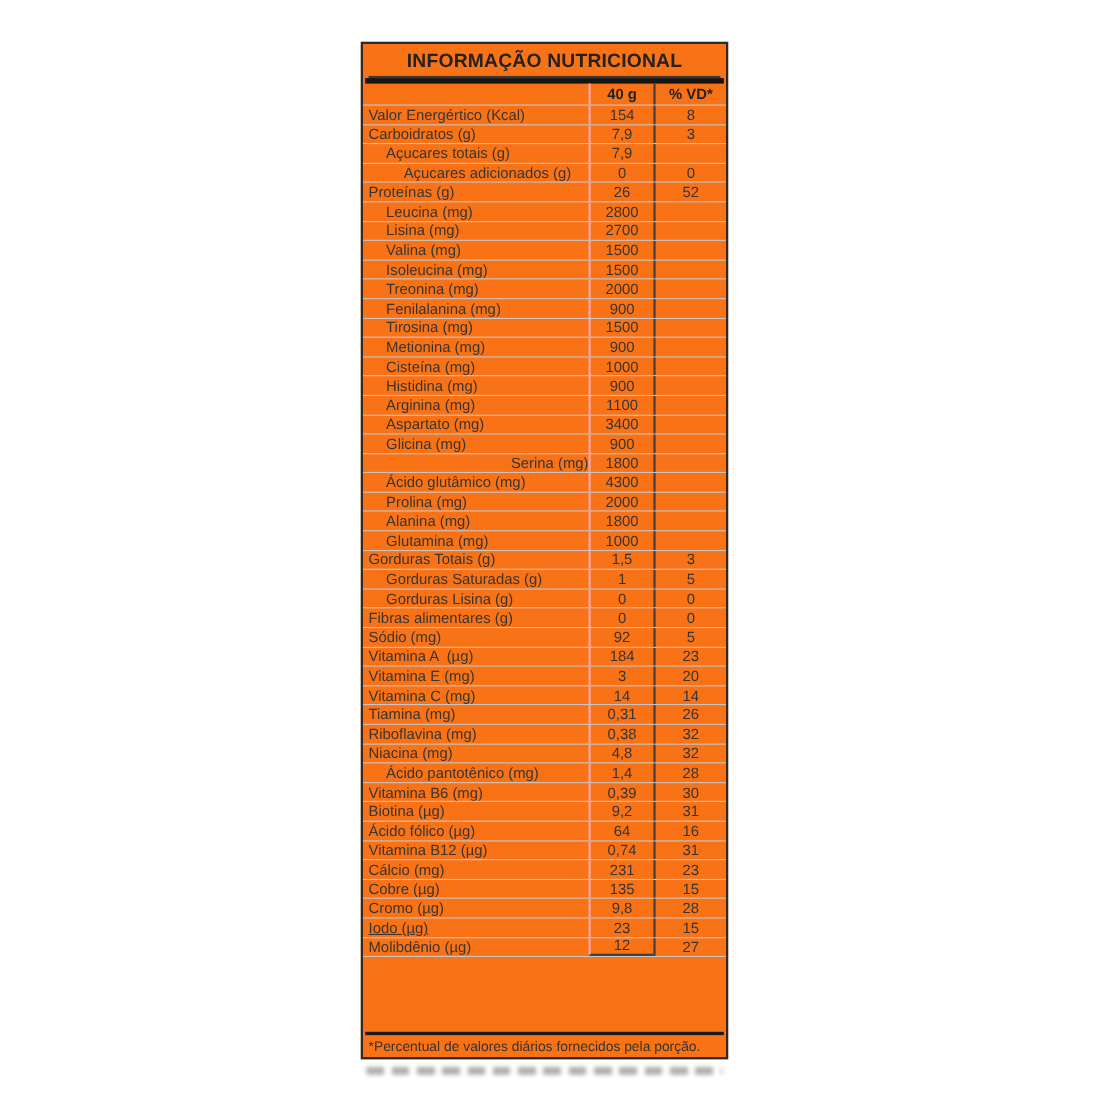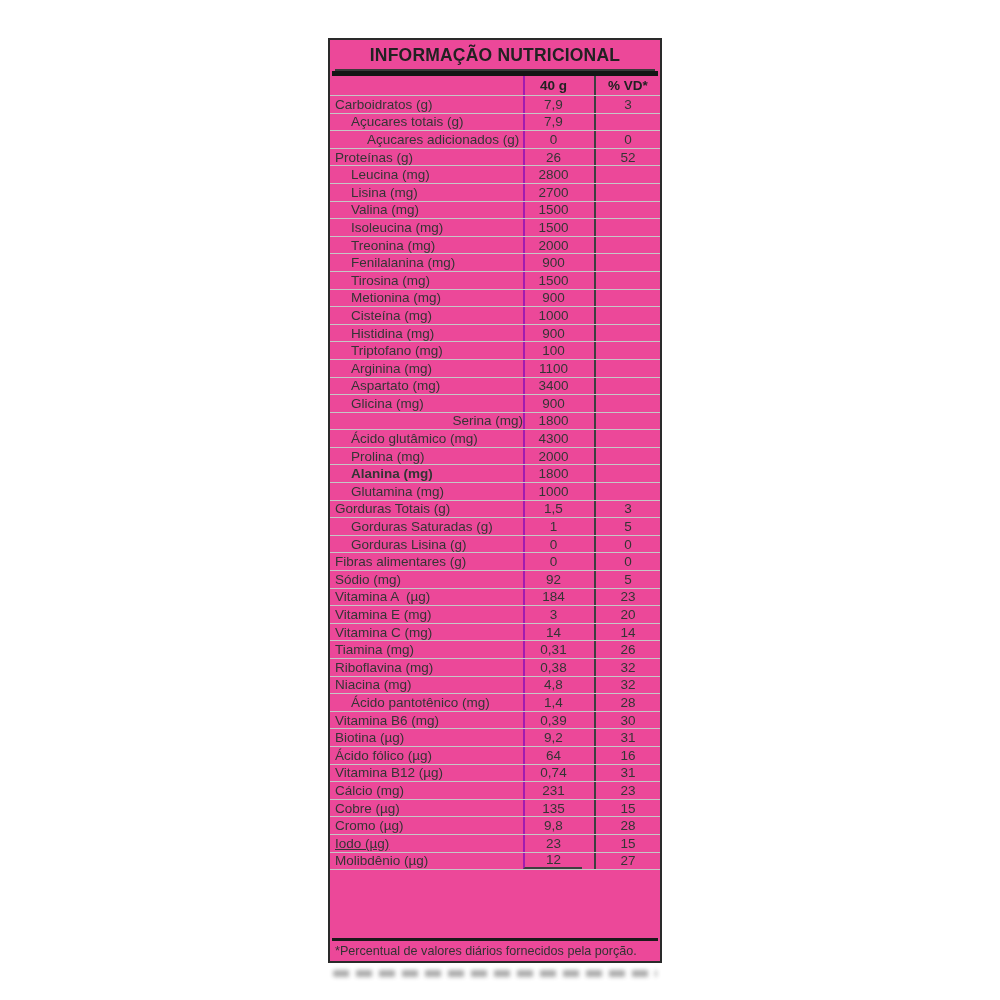--- a/index.html
+++ b/index.html
@@ -4,21 +4,21 @@
 <style>
   * { box-sizing: border-box; margin: 0; padding: 0; }
   html, body { width: 1000px; height: 1000px; background: #ffffff; overflow: hidden; }
   body { font-family: "Liberation Sans", sans-serif; color: #2e2e2e; }
 
   .label-box {
     position: absolute;
     left: 328px; top: 38px;
     width: 334px; height: 925px;
     border: 2px solid #2a2a2a;
-    background: #ec4899;
+    background: #f97316;
     display: flex;
     flex-direction: column;
   }
 
   .title {
     font-weight: bold;
     font-size: 17.5px;
     text-align: center;
     padding: 5px 4px 3px 4px;
     letter-spacing: 0.2px;
@@ -56,30 +56,30 @@
     padding-left: 5px;
     white-space: nowrap;
     overflow: hidden;
   }
   .indent-1 .c-name { padding-left: 21px; }
   .indent-2 .c-name { padding-left: 37px; }
 
   .c-amount {
     width: 59px;
     text-align: center;
-    border-left: 2px solid #a21caf;
+    border-left: 2px solid #fca5a5;
     align-self: stretch;
     display: flex; align-items: center; justify-content: center;
   }
   .c-dv {
     width: 66px;
     text-align: center;
     border-left: 2px solid #3f3f3f;
     align-self: stretch;
-    display: flex; align-items: center; justify-content: center; margin-left: 12px;
+    display: flex; align-items: center; justify-content: center;
   }
   .row:last-of-type .c-amount { border-bottom: 2px solid #3f3f3f; }
 
   .bottom-rule { height: 3px; background: #1a1a1a; margin: 2px 2px 0 2px; }
 
   .footnote {
     font-size: 12.6px;
     color: #333;
     padding: 3px 4px 3px 5px;
     white-space: nowrap;
@@ -107,20 +107,25 @@
 
   <div class="thick-bar"></div>
 
   <div class="grid">
     <div class="row header">
       <div class="c-name"></div>
       <div class="c-amount">40 g</div>
       <div class="c-dv">% VD*</div>
     </div>
     <div id="rows-host">
+  <div class="row indent-0">
+    <div class="c-name" style="white-space: pre;">Valor Energértico (Kcal)</div>
+    <div class="c-amount">154</div>
+    <div class="c-dv">8</div>
+  </div>
 
   <div class="row indent-0">
     <div class="c-name" style="white-space: pre;">Carboidratos (g)</div>
     <div class="c-amount">7,9</div>
     <div class="c-dv">3</div>
   </div>
 
   <div class="row indent-1">
     <div class="c-name" style="white-space: pre;">Açucares totais (g)</div>
     <div class="c-amount">7,9</div>
@@ -192,25 +197,20 @@
     <div class="c-amount">1000</div>
     <div class="c-dv"></div>
   </div>
 
   <div class="row indent-1">
     <div class="c-name" style="white-space: pre;">Histidina (mg)</div>
     <div class="c-amount">900</div>
     <div class="c-dv"></div>
   </div>
 
-  <div class="row indent-1">
-    <div class="c-name" style="white-space: pre;">Triptofano (mg)</div>
-    <div class="c-amount">100</div>
-    <div class="c-dv"></div>
-  </div>
 
   <div class="row indent-1">
     <div class="c-name" style="white-space: pre;">Arginina (mg)</div>
     <div class="c-amount">1100</div>
     <div class="c-dv"></div>
   </div>
 
   <div class="row indent-1">
     <div class="c-name" style="white-space: pre;">Aspartato (mg)</div>
     <div class="c-amount">3400</div>
@@ -235,21 +235,21 @@
     <div class="c-dv"></div>
   </div>
 
   <div class="row indent-1">
     <div class="c-name" style="white-space: pre;">Prolina (mg)</div>
     <div class="c-amount">2000</div>
     <div class="c-dv"></div>
   </div>
 
   <div class="row indent-1">
-    <div class="c-name" style="white-space: pre; font-weight: bold;">Alanina (mg)</div>
+    <div class="c-name" style="white-space: pre;">Alanina (mg)</div>
     <div class="c-amount">1800</div>
     <div class="c-dv"></div>
   </div>
 
   <div class="row indent-1">
     <div class="c-name" style="white-space: pre;">Glutamina (mg)</div>
     <div class="c-amount">1000</div>
     <div class="c-dv"></div>
   </div>
 

